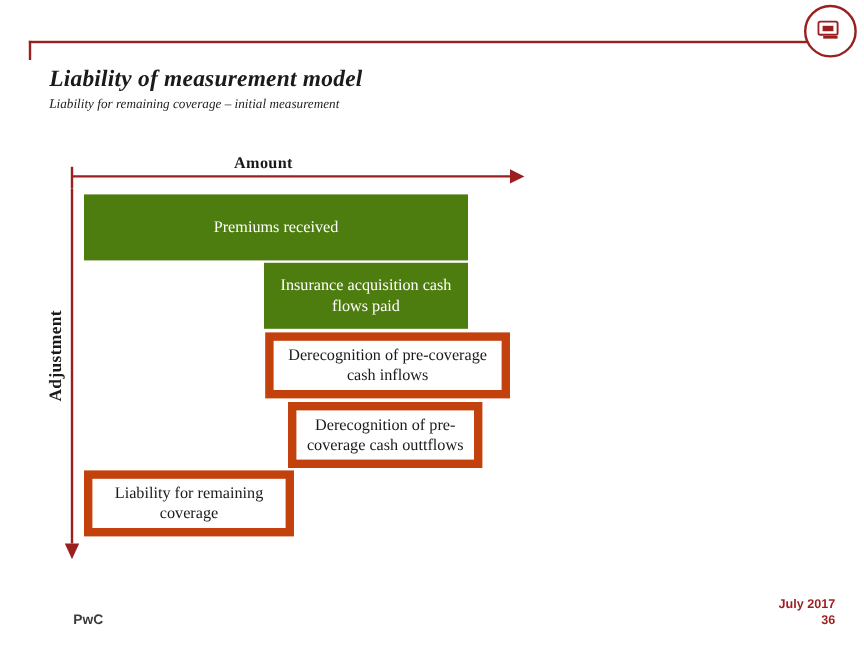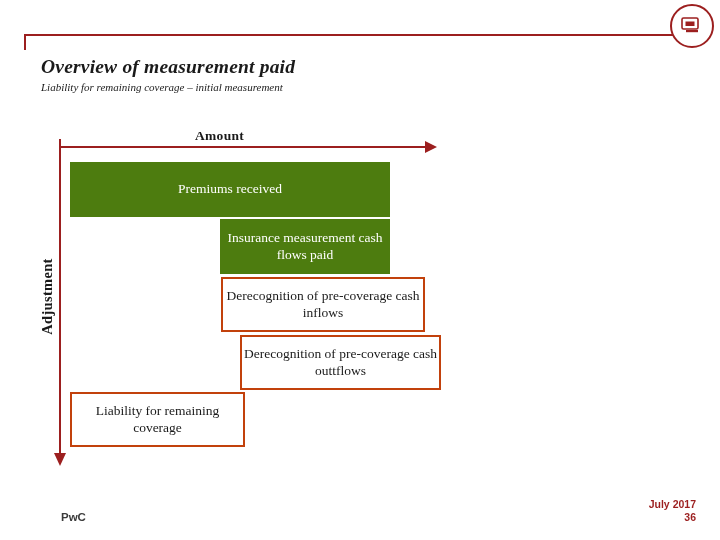--- a/index.html
+++ b/index.html
@@ -110,21 +110,21 @@
     line-height: 1.25;
     font-family: "Liberation Serif", serif;
   }
   .bar.filled {
     background: #4d7c0f;
     color: #ffffff;
     font-size: 13.5px;
   }
   .bar.outline {
     background: #ffffff;
-    border: 2px solid #c2410c;
+    border: 7px solid #c2410c;
     color: #1a1a1a;
     font-size: 13.5px;
   }
 
   
   .footer-logo {
     position: absolute;
     left: 41px;
     top: 511px;
     font-size: 11.5px;
@@ -160,21 +160,21 @@
 
 <div class="top-rule"></div>
 <div class="left-rule"></div>
 <div class="corner-circle"></div>
 <svg class="corner-glyph" viewBox="0 0 22 18">
   <rect x="1" y="2" width="16" height="11" rx="1.5" fill="none" stroke="#9c1f1f" stroke-width="1.6"></rect>
   <rect x="4.5" y="5.5" width="9" height="4.5" fill="#9c1f1f"></rect>
   <rect x="5" y="14" width="12" height="2.2" fill="#9c1f1f"></rect>
 </svg>
 
-<div class="title">Overview of measurement paid</div>
+<div class="title">Liability of measurement model</div>
 <div class="subtitle">Liability for remaining coverage – initial measurement</div>
 
 <div class="amount-label">Amount</div>
 <div class="adjustment-label">Adjustment</div>
 
 <svg class="axis-svg" width="400" height="340" viewBox="0 0 400 340">
 
   <line x1="20" y1="12" x2="385" y2="12" stroke="#9c1f1f" stroke-width="2"></line>
   <polygon points="385,6 397,12 385,18" fill="#9c1f1f"></polygon>
 
@@ -182,28 +182,28 @@
 
   <line x1="20" y1="22" x2="20" y2="318" stroke="#9c1f1f" stroke-width="2"></line>
   <polygon points="14,318 26,318 20,331" fill="#9c1f1f"></polygon>
 </svg>
 
 <div class="bar filled" style="left:70px; top:162px; width:320px; height:55px;">
   <span>Premiums received</span>
 </div>
 
 <div class="bar filled" style="left:220px; top:219px; width:170px; height:55px;">
-  <span>Insurance measurement cash flows paid</span>
+  <span>Insurance acquisition cash flows paid</span>
 </div>
 
 <div class="bar outline" style="left:221px; top:277px; width:204px; height:55px;">
   <span>Derecognition of pre-coverage cash inflows</span>
 </div>
 
-<div class="bar outline" style="left:240px; top:335px; width:201px; height:55px;">
+<div class="bar outline" style="left:240px; top:335px; width:162px; height:55px;">
   <span>Derecognition of pre-coverage cash outtflows</span>
 </div>
 
 <div class="bar outline" style="left:70px; top:392px; width:175px; height:55px;justify-content:center;">
   <span>Liability for remaining coverage</span>
 </div>
 
 <div class="footer-logo">PwC</div>
 <div class="footer-date">July 2017</div>
 <div class="footer-page">36</div>

